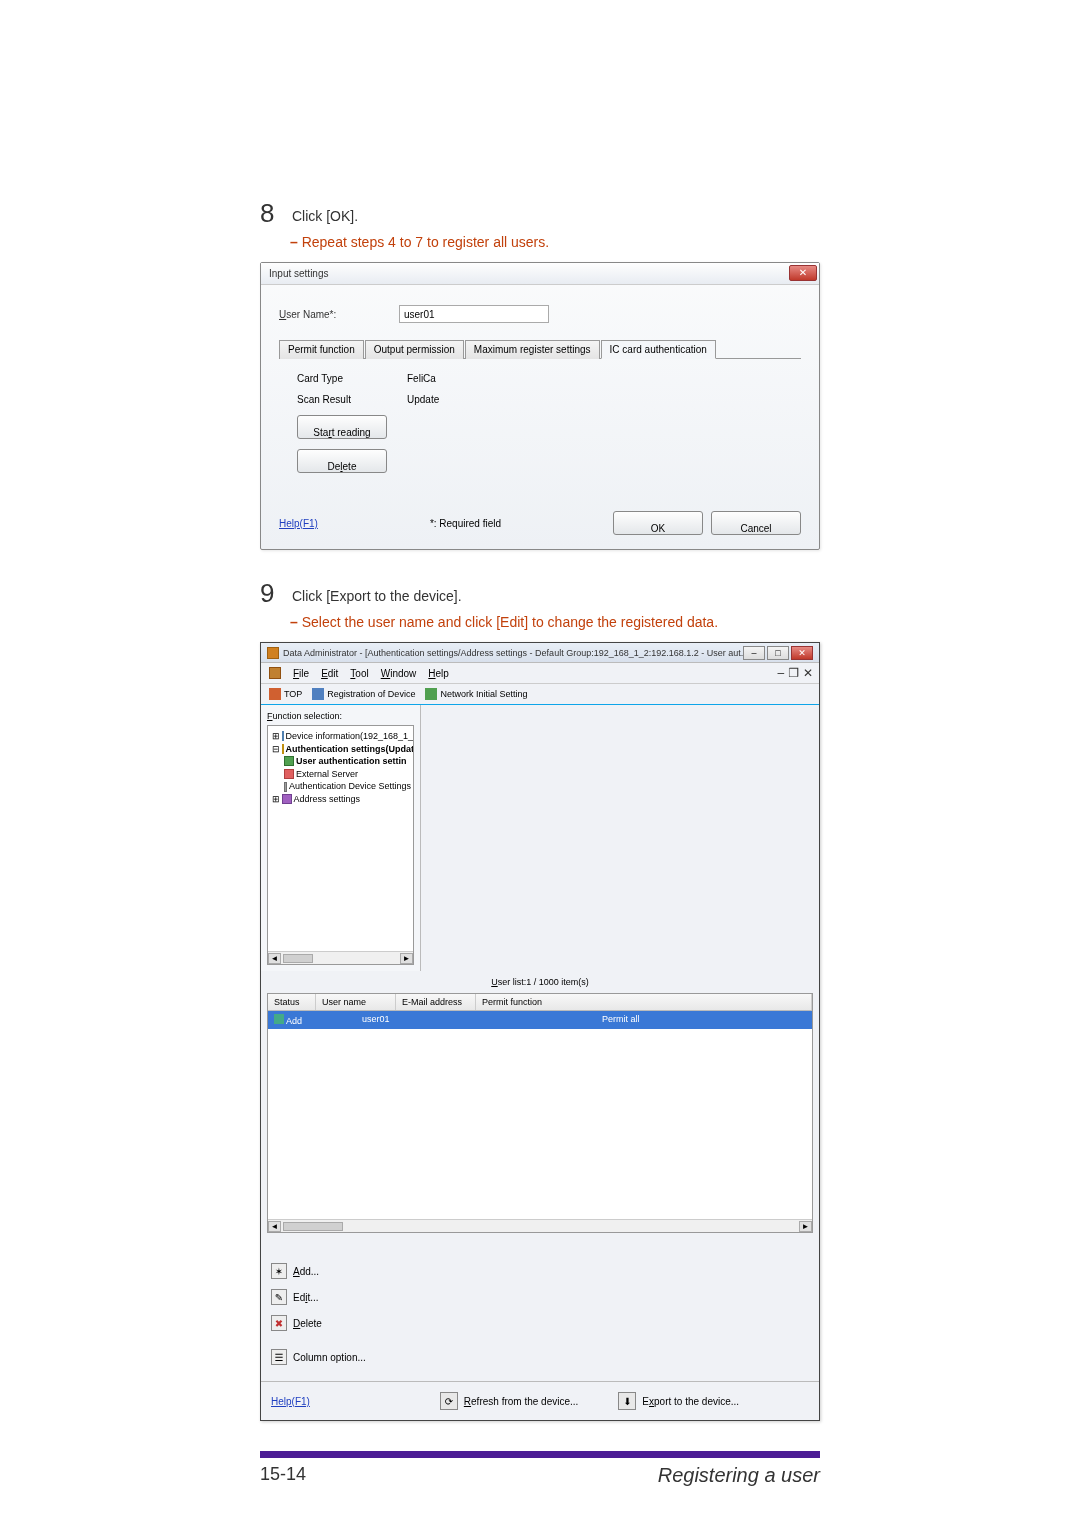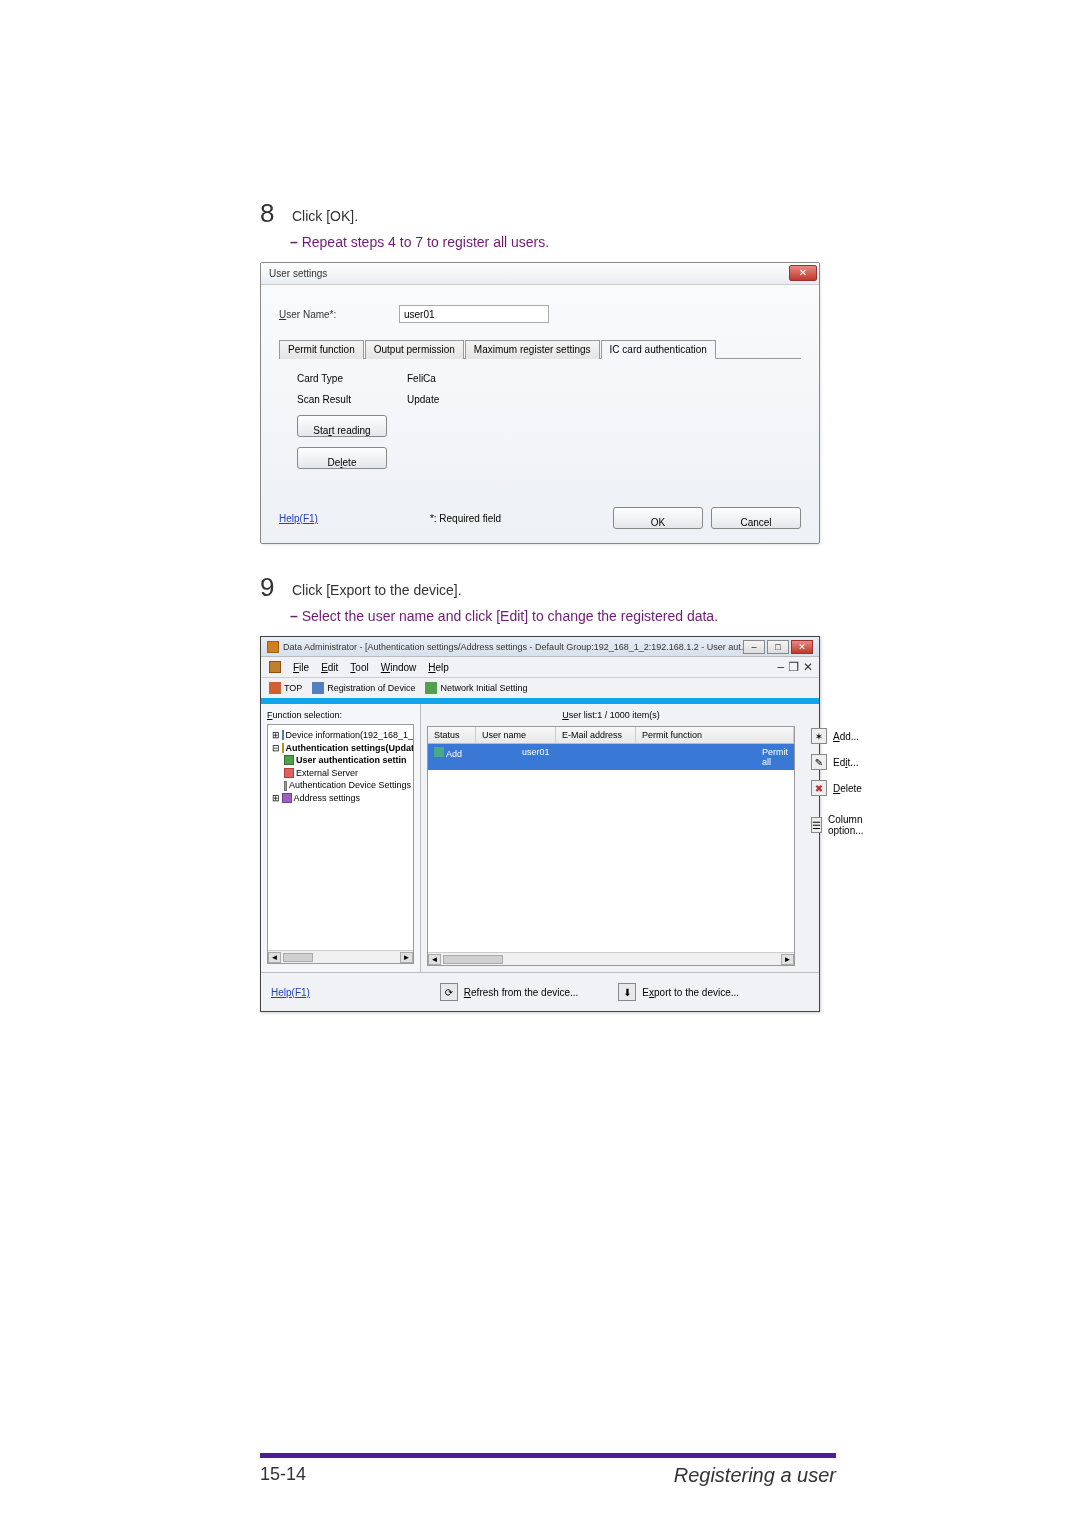--- a/index.html
+++ b/index.html
@@ -21,21 +21,21 @@
       width: 22px;
     }
     .step-text {
       font-size: 14px;
       color: #333;
       padding-top: 8px;
     }
     .sub-bullet {
       margin-left: 30px;
       font-size: 14px;
-      color: #701a75;
+      color: #c2410c;
       margin-bottom: 12px;
     }
     .sub-bullet::before { content: "– "; font-weight: bold; }
     
     
     .dialog {
       border: 1px solid #888;
       border-radius: 2px;
       background: linear-gradient(to bottom, #fafbfc 0%, #eef1f5 100%);
       margin-bottom: 30px;
@@ -130,23 +130,23 @@
       border-radius: 50%;
       background: #2b6; 
     }
     .win-btn {
       min-width: 90px;
       height: 22px;
       border: 1px solid #888;
       border-radius: 3px;
       background: linear-gradient(#fefefe,#e4e7ea);
       font-size: 10px;
-      padding: 0 10px;
+      padding: 11px 10px;
       display: inline-flex;
-      align-items: flex-end;
+      align-items: flex-start;
       justify-content: center;
       cursor: pointer;
     }
     .btn-right-box {
       width: 120px;
     }
     .link1 {
       color: #2040c0;
       text-decoration: underline;
       font-size: 10px;
@@ -223,21 +223,22 @@
     }
     .tb-btn {
       display: flex; align-items: center; gap: 3px;
     }
     .tb-icon {
       width: 12px; height: 12px;
       display: inline-block;
     }
     .split-h {
       display: flex;
-      border-top: 6px solid #0ea5e9;
+      border-top: 1px solid #0ea5e9;
+      flex-direction: column;
     }
     .left-panel {
       width: 160px;
       border-right: 1px solid #bbb;
       background: #f4f6f9;
       padding: 6px;
     }
     .panel-label { font-size: 9px; margin-bottom: 4px; }
     .tree {
       border: 1px solid #999;
@@ -328,24 +329,24 @@
       border: 1px solid #888;
       background: #e8e8e8;
       display: inline-flex;
       align-items: center;
       justify-content: center;
     }
     .page-footer {
       position: absolute;
       bottom: 40px;
       left: 260px;
-      right: 244px;
+      right: 260px;
       display: flex;
       justify-content: space-between;
-      border-top: 5px solid #4c1d95;
+      border-top: 7px solid #4c1d95;
       padding-top: 6px;
       font-family: Arial, sans-serif;
     }
     .page-footer .pnum { font-size: 18px; color: #333; }
     .page-footer .ptitle { font-size: 20px; color: #333; font-style: italic; }
     .scrollbar-h {
       position: absolute; bottom: 0; left: 0; right: 0;
       height: 13px; background: #f0f0f0; border-top: 1px solid #ccc;
       display: flex; align-items: center;
     }
@@ -362,21 +363,21 @@
 <body>
 
 <div class="step-block">
   <div class="step-num">8</div>
   <div class="step-text">Click [OK].</div>
 </div>
 <div class="sub-bullet">Repeat steps 4 to 7 to register all users.</div>
 
 <div class="dialog">
   <div class="dialog-titlebar">
-    <span class="dialog-title">User settings</span>
+    <span class="dialog-title">Input settings</span>
     <div class="close-btn">✕</div>
   </div>
   <div class="dialog-body">
     <div class="form-row">
       <div class="form-label"><span class="underline">U</span>ser Name*:</div>
       <input class="form-input" value="user01" style="">
     </div>
 
     <div class="tabs">
       <div class="tab">Permit function</div>

